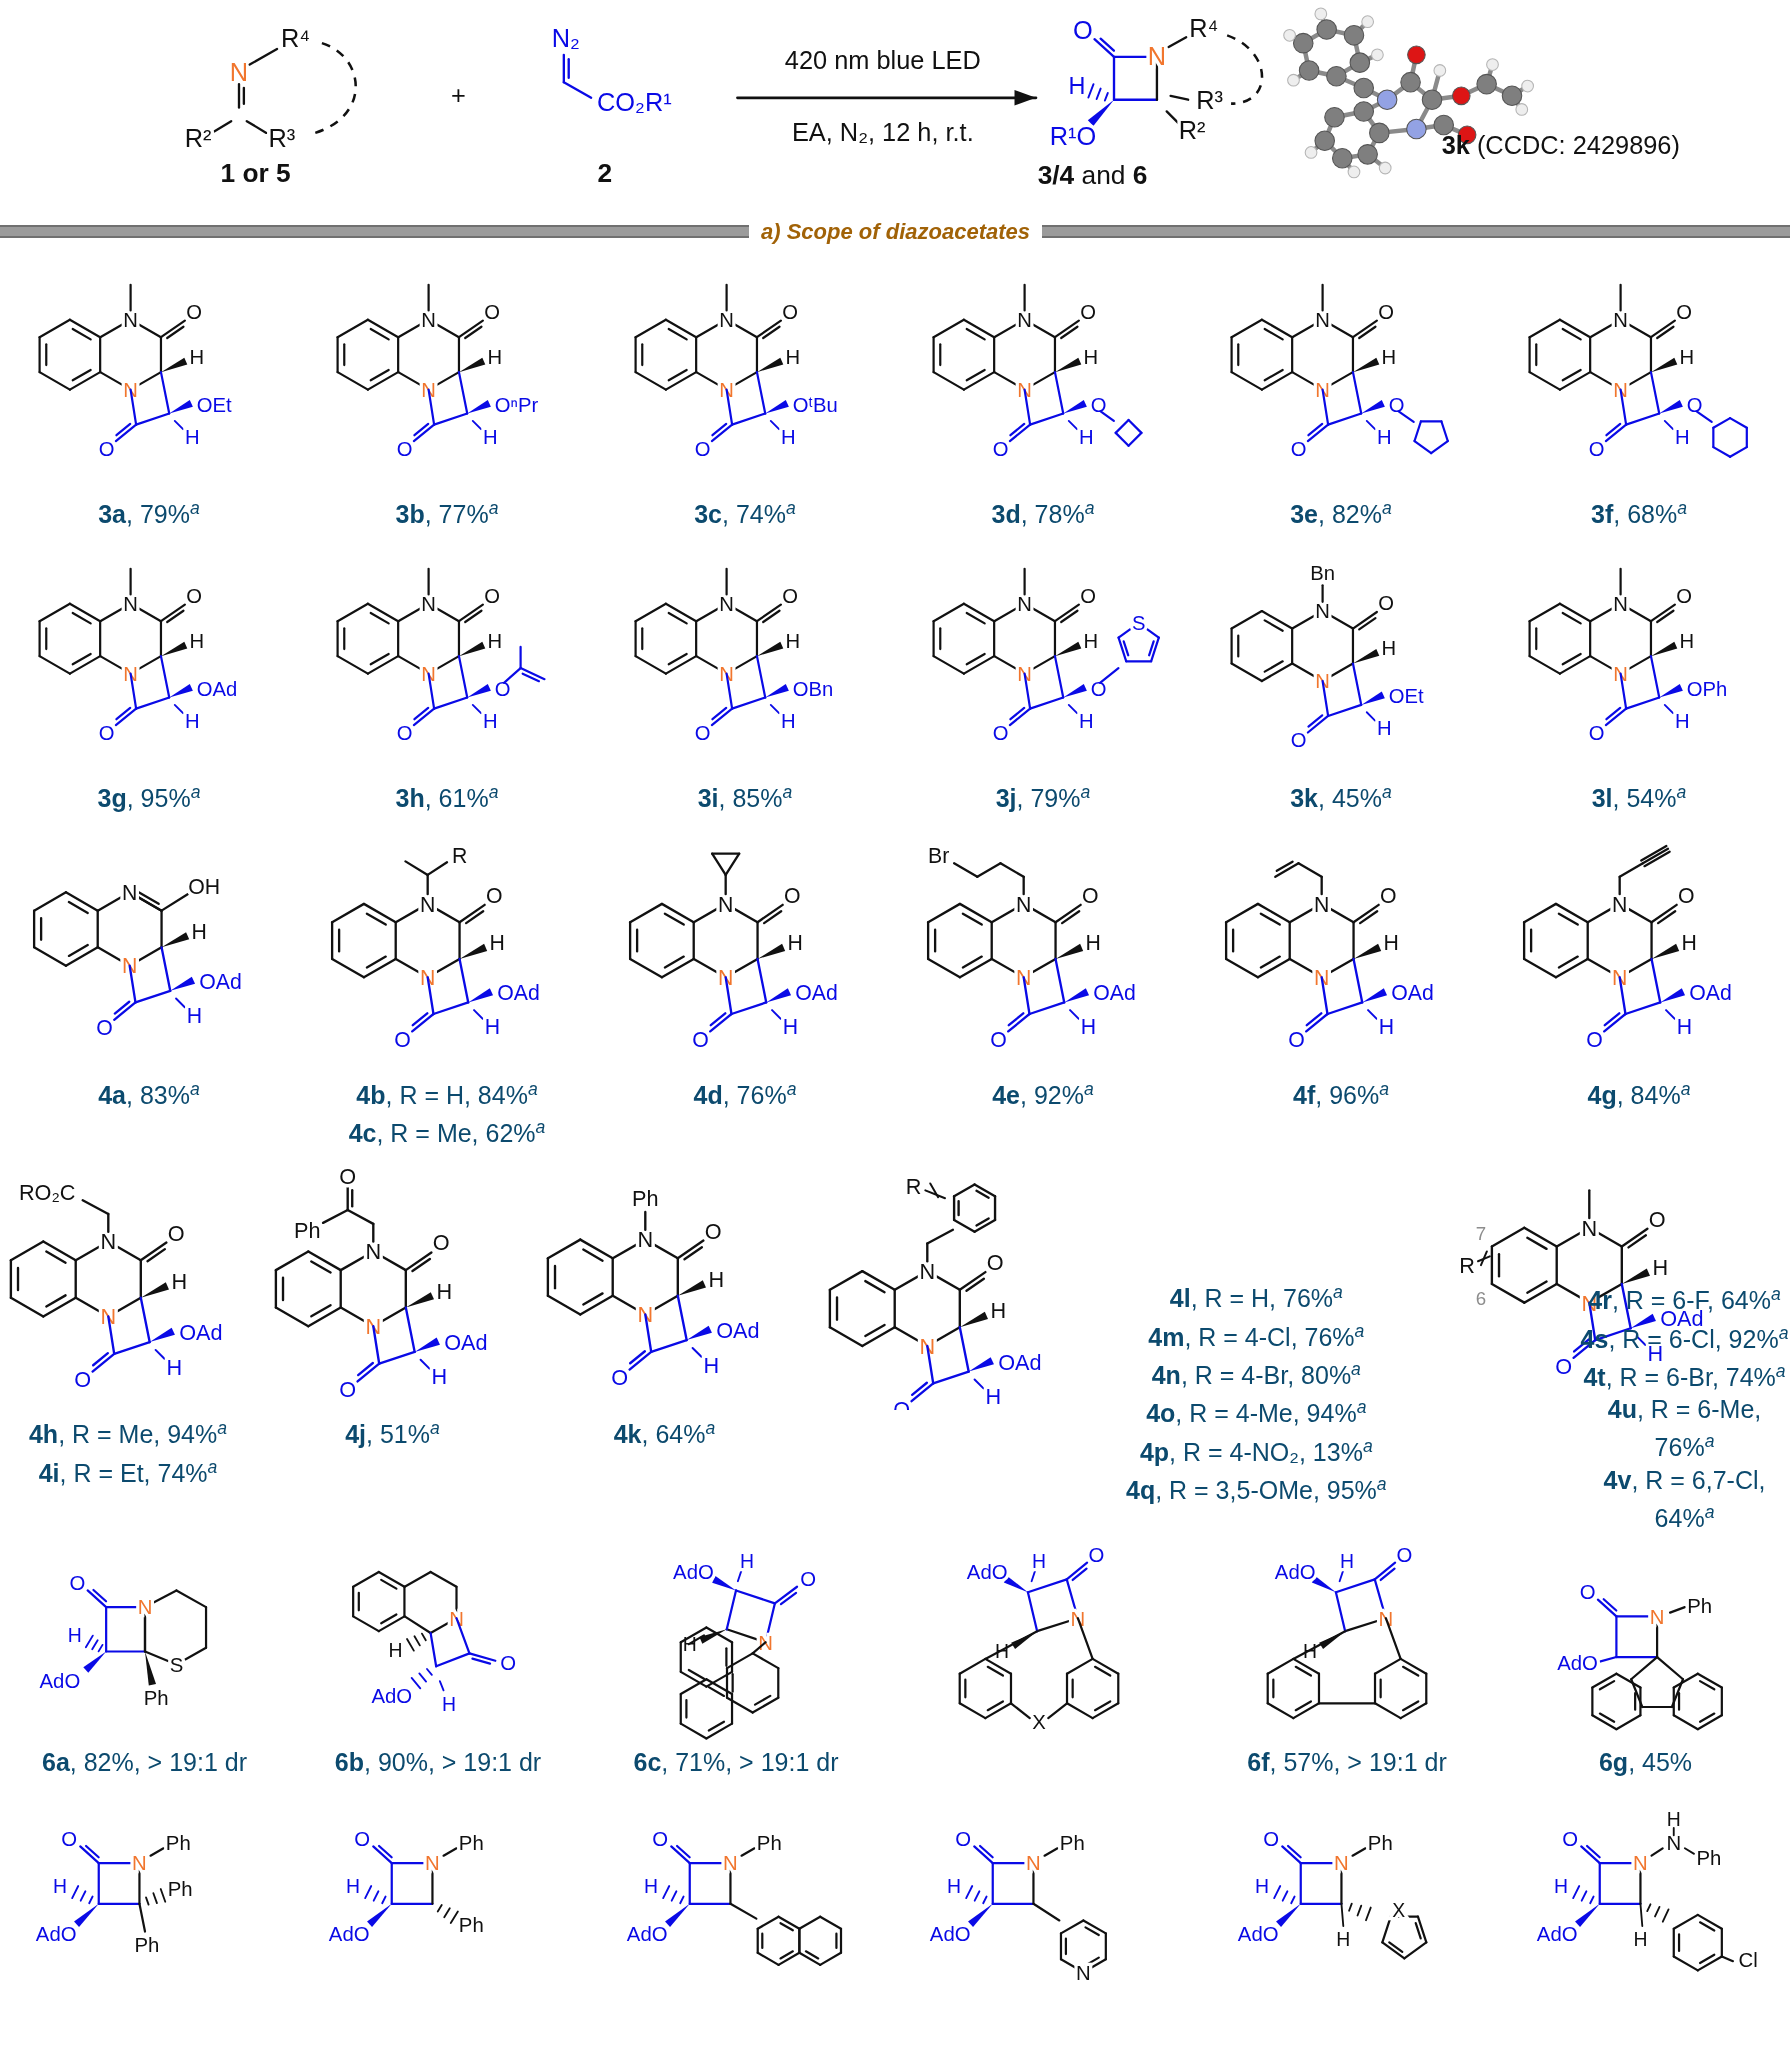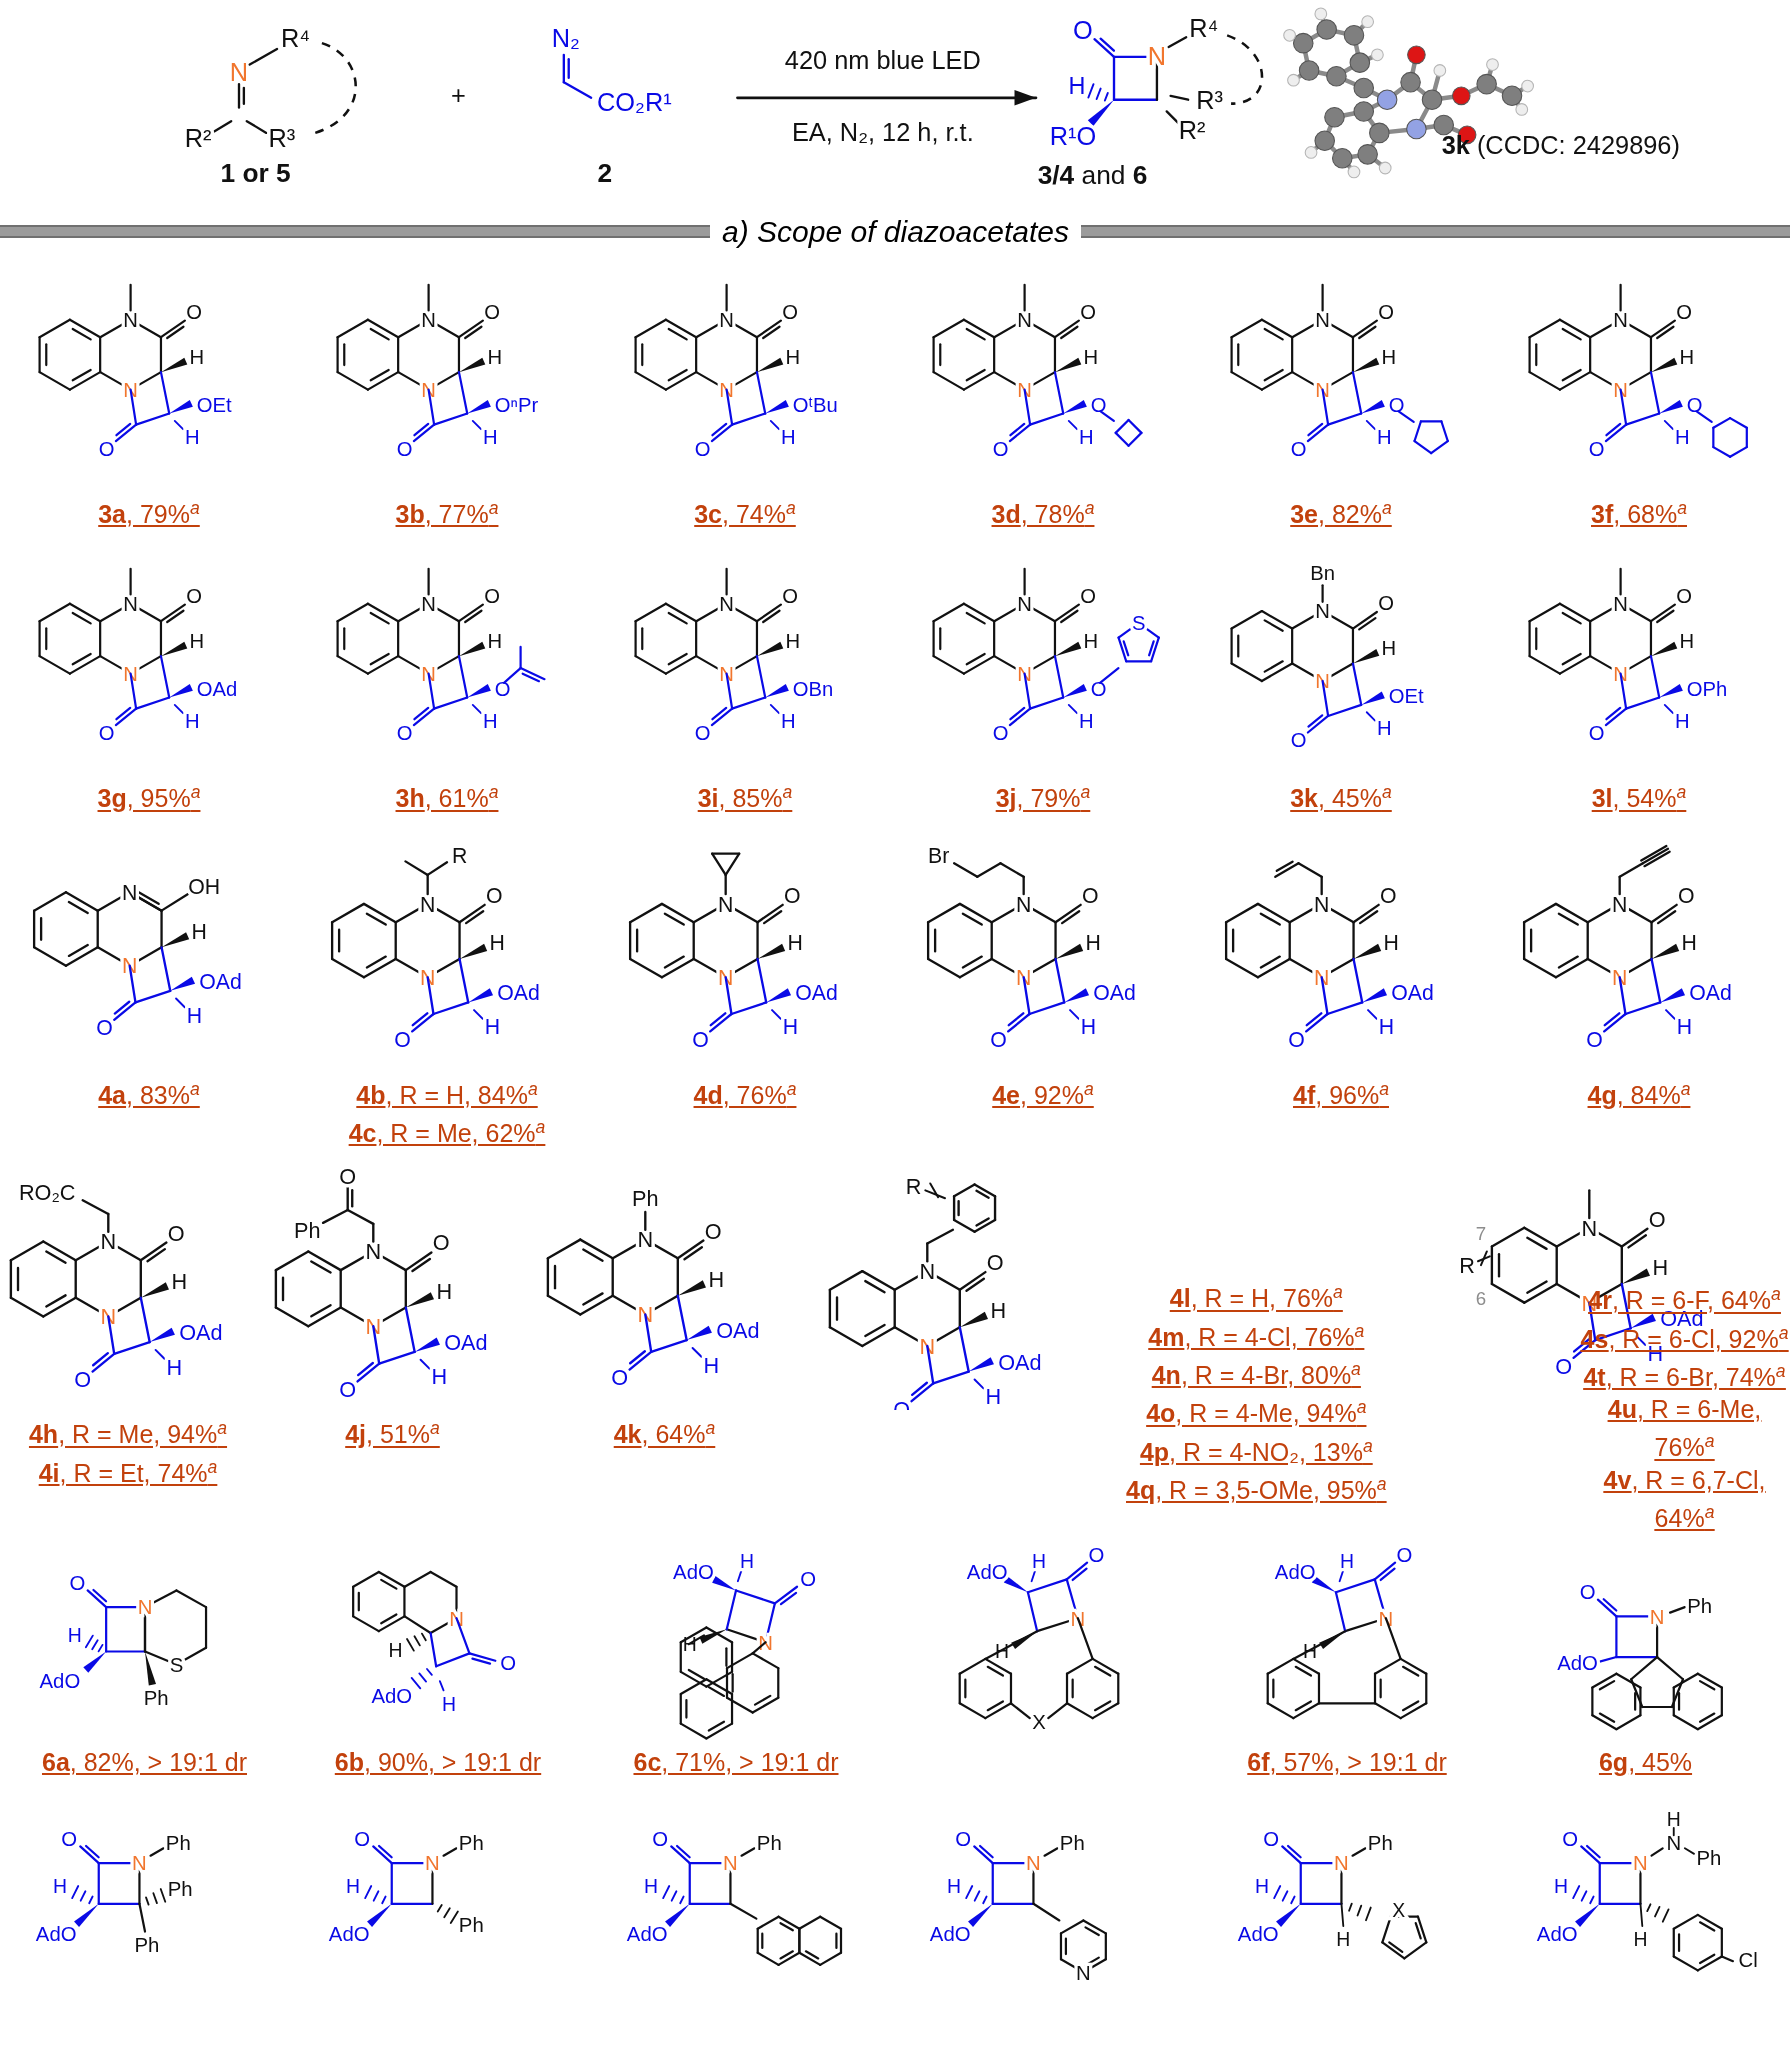--- a/index.html
+++ b/index.html
@@ -2,25 +2,25 @@
 <html><head>
 <meta charset="utf-8">
 <style>
   html,body{margin:0;padding:0;background:#fff;}
   .page{position:relative;width:1791px;height:2054px;background:#fff;overflow:hidden;
         font-family:"Liberation Sans","DejaVu Sans",sans-serif;color:#111;}
   svg text{font-family:"Liberation Sans","DejaVu Sans",sans-serif;}
   .scheme{display:block;}
   .secdiv{display:flex;align-items:center;height:29px;margin:0 0 0 0;}
   .secbar{flex:1;height:8.8px;background:#9b9b9b;border-top:2px solid #707070;border-bottom:2px solid #707070;}
-  .sectitle{font-size:30px;font-weight:normal;font-style:italic;color:#000000;padding:0 11.7px;white-space:nowrap;}
+  .sectitle{font-size:22px;font-weight:bold;font-style:italic;color:#a16207;padding:0 11.7px;white-space:nowrap;}
   .crow{display:flex;align-items:flex-start;}
   .card{display:flex;flex-direction:column;align-items:center;position:relative;}
   .card svg{display:block;}
-  .clabel{text-align:center;font-size:25px;line-height:32px;color:#c2410c;margin-top:2px;text-decoration:underline;}
+  .clabel{text-align:center;font-size:25px;line-height:32px;color:#0c4a6e;margin-top:2px;}
   .clabel b{font-weight:bold;}
   .clabel sup{font-size:17.6px;font-style:italic;}
   .listcard{display:flex;flex-direction:column;align-items:flex-start;}
   .listcard .clabel{text-align:center;}
   .row-a .card svg{height:244px;width:276px;}
   .row-b1 .card svg{height:256px;width:290px;}
   .row-b2 .card svg{height:261px;width:296px;}
   .row-c .card svg{height:222px;width:278px;}
   .sl-struct{position:absolute;top:0;left:23.4px;}
   .sl-lines{position:absolute;top:125px;left:140px;}

